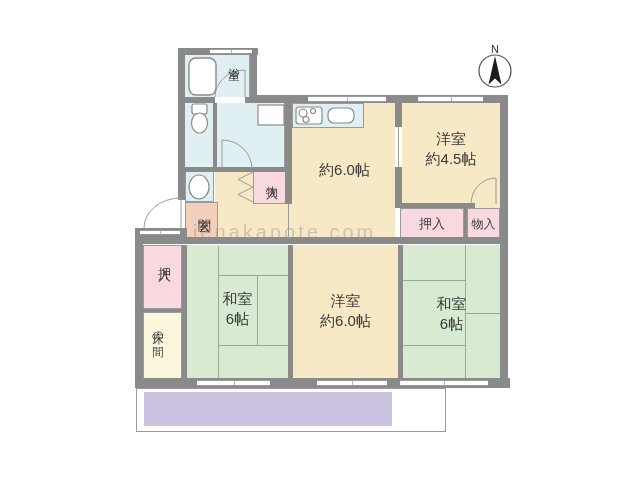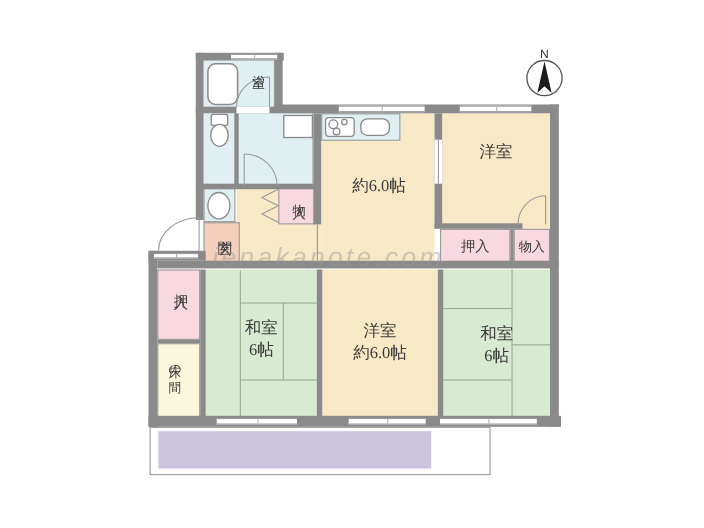--- a/index.html
+++ b/index.html
@@ -8,23 +8,23 @@
   .fill{position:absolute;z-index:1;}
   .tat{position:absolute;z-index:2;background:#93ac93;}
   .wall{position:absolute;z-index:3;background:#8a8a8a;}
   .cut{position:absolute;z-index:4;background:#fff;}
   .thin{position:absolute;z-index:4;background:#9a9a9a;}
   .win{position:absolute;z-index:4;background:#fff;border-top:1px solid #9a9a9a;
        border-bottom:1px solid #9a9a9a;box-sizing:border-box;}
   .win:after{content:"";position:absolute;left:50%;top:0;width:1px;height:100%;background:#b5b5b5;}
   .b1{border:1px solid #9a9a9a;box-sizing:border-box;}
   svg.ovl{position:absolute;left:0;top:0;z-index:5;pointer-events:none;}
-  .lbl{position:absolute;z-index:6;text-align:center;line-height:1.35;font-family:Liberation Serif, serif;}
+  .lbl{position:absolute;z-index:6;text-align:center;line-height:1.35;}
   .vt{position:absolute;z-index:6;writing-mode:vertical-rl;text-orientation:upright;letter-spacing:1px;}
-  .wm{position:absolute;z-index:7;font-style:italic;font-size:24px;letter-spacing:3px;
+  .wm{position:absolute;z-index:7;font-size:20px;letter-spacing:3px;
       color:rgba(150,150,150,0.45);white-space:nowrap;}
   .c-cream{background:#f8e9c6;}
   .c-tatami{background:#d9ead3;}
   .c-pink{background:#f9d9e0;}
   .c-salmon{background:#f4cfbc;}
   .c-blue{background:#dfeff2;}
   .c-lav{background:#cbc3e0;}
   .c-toko{background:#faf7dd;}
 </style>
 </head>
@@ -133,20 +133,21 @@
   </svg>
 
   <div class="vt" style="left:226px;top:59px;font-size:11.5px;">浴室</div>
 
   <div class="lbl" style="left:294px;top:160px;width:101px;">
     <div style="font-size:15px;">約6.0帖</div>
   </div>
 
   <div class="lbl" style="left:402px;top:129px;width:98px;">
     <div style="font-size:15px;">洋室</div>
+    <div style="font-size:15px;">約4.5帖</div>
   </div>
 
   <div class="lbl" style="left:400px;top:215px;width:64px;font-size:13px;">押入</div>
   <div class="lbl" style="left:467px;top:216px;width:33px;font-size:12px;">物入</div>
 
   <div class="vt" style="left:263px;top:176px;font-size:12px;">物入</div>
   <div class="vt" style="left:195px;top:208px;font-size:13px;">玄関</div>
   <div class="vt" style="left:155px;top:257px;font-size:13px;">押入</div>
   <div class="vt" style="left:150px;top:323px;font-size:11.5px;">床の間</div>
 

